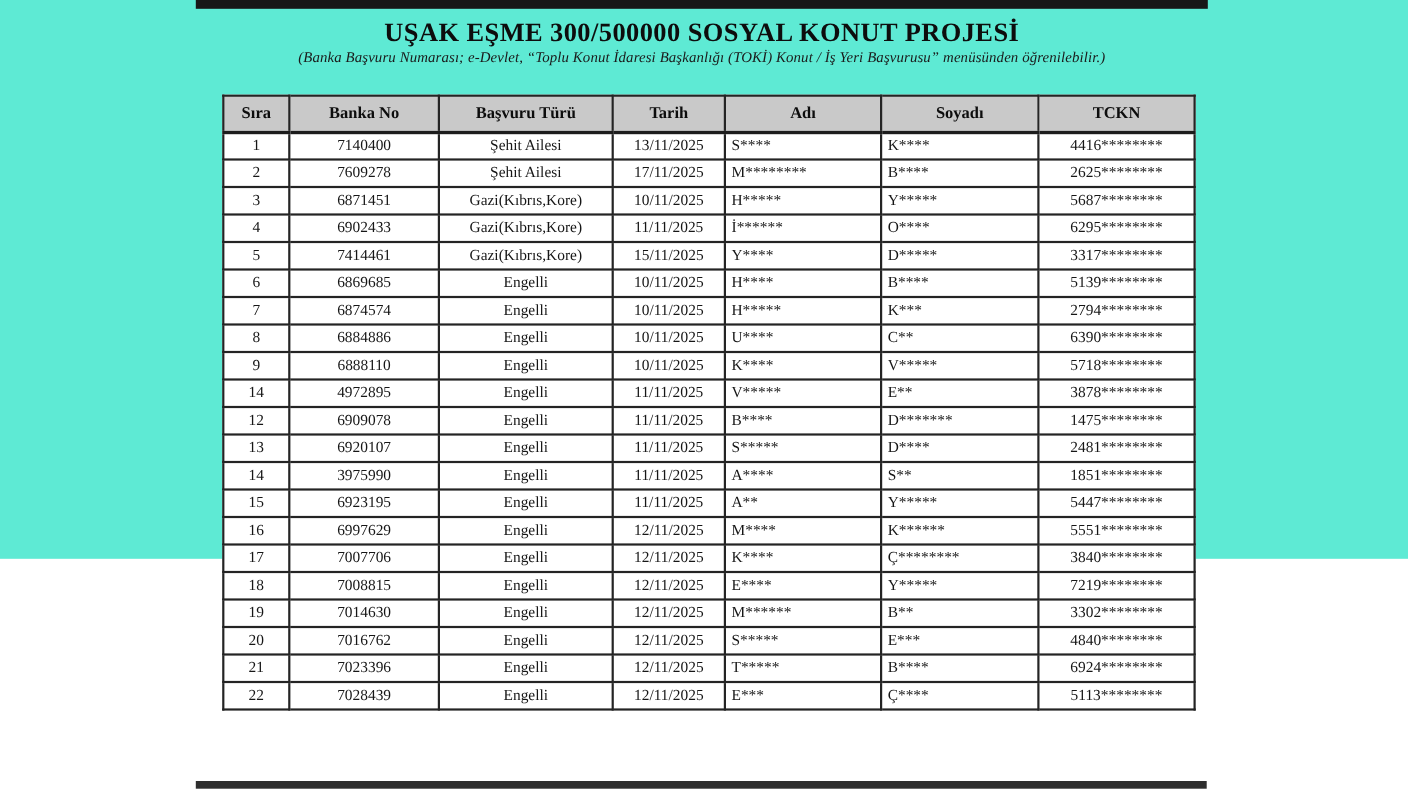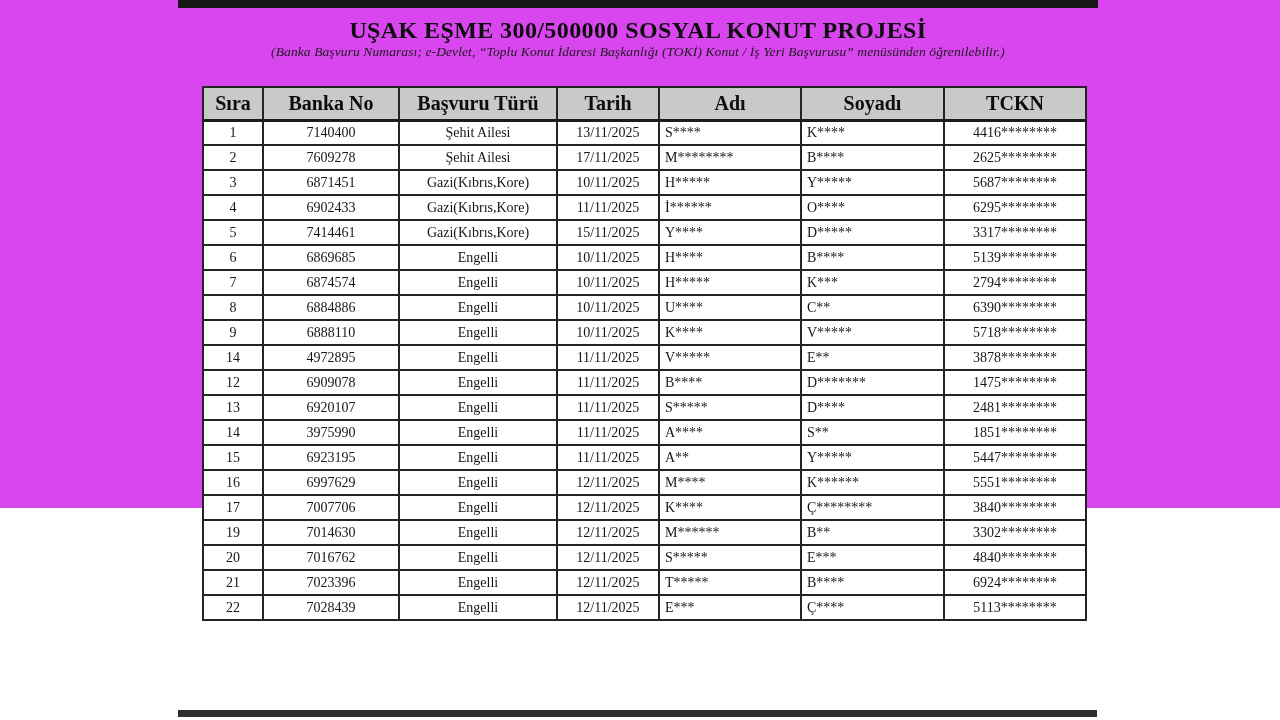--- a/index.html
+++ b/index.html
@@ -6,21 +6,21 @@
   html, body {
     width: 1280px; height: 720px;
     overflow: hidden;
     background: #ffffff;
     font-family: "Liberation Serif", "DejaVu Serif", serif;
     color: #111111;
   }
   .stage {
     position: relative;
     width: 1280px; height: 508px;
-    background: #d946ef;
+    background: #5eead4;
   }
   .top-bar {
     position: absolute;
     left: 178px; top: 0;
     width: 920px; height: 8px;
     background: #171717;
   }
   .bottom-bar {
     position: absolute;
     left: 178px; top: 710px;
@@ -55,21 +55,21 @@
     background: #ffffff;
   }
   table.listing th, table.listing td {
     border: 2px solid #242424;
     overflow: hidden;
     white-space: nowrap;
   }
   table.listing th {
     height: 33px;
     background: #c9c9c9;
-    font-size: 20px;
+    font-size: 15px;
     font-weight: bold;
     color: #0d0d0d;
     border-bottom: 3px solid #1c1c1c;
   }
   table.listing td {
     height: 25px;
     font-size: 14px;
     color: #161616;
     text-align: center;
     padding: 0 2px;
@@ -250,20 +250,29 @@
         <tr>
           <td class="col-center">17</td>
           <td class="col-center">7007706</td>
           <td class="col-center">Engelli</td>
           <td class="col-center">12/11/2025</td>
           <td class="col-left">K****</td>
           <td class="col-left">Ç********</td>
           <td class="col-center">3840********</td>
         </tr>
         <tr>
+          <td class="col-center">18</td>
+          <td class="col-center">7008815</td>
+          <td class="col-center">Engelli</td>
+          <td class="col-center">12/11/2025</td>
+          <td class="col-left">E****</td>
+          <td class="col-left">Y*****</td>
+          <td class="col-center">7219********</td>
+        </tr>
+        <tr>
           <td class="col-center">19</td>
           <td class="col-center">7014630</td>
           <td class="col-center">Engelli</td>
           <td class="col-center">12/11/2025</td>
           <td class="col-left">M******</td>
           <td class="col-left">B**</td>
           <td class="col-center">3302********</td>
         </tr>
         <tr>
           <td class="col-center">20</td>

